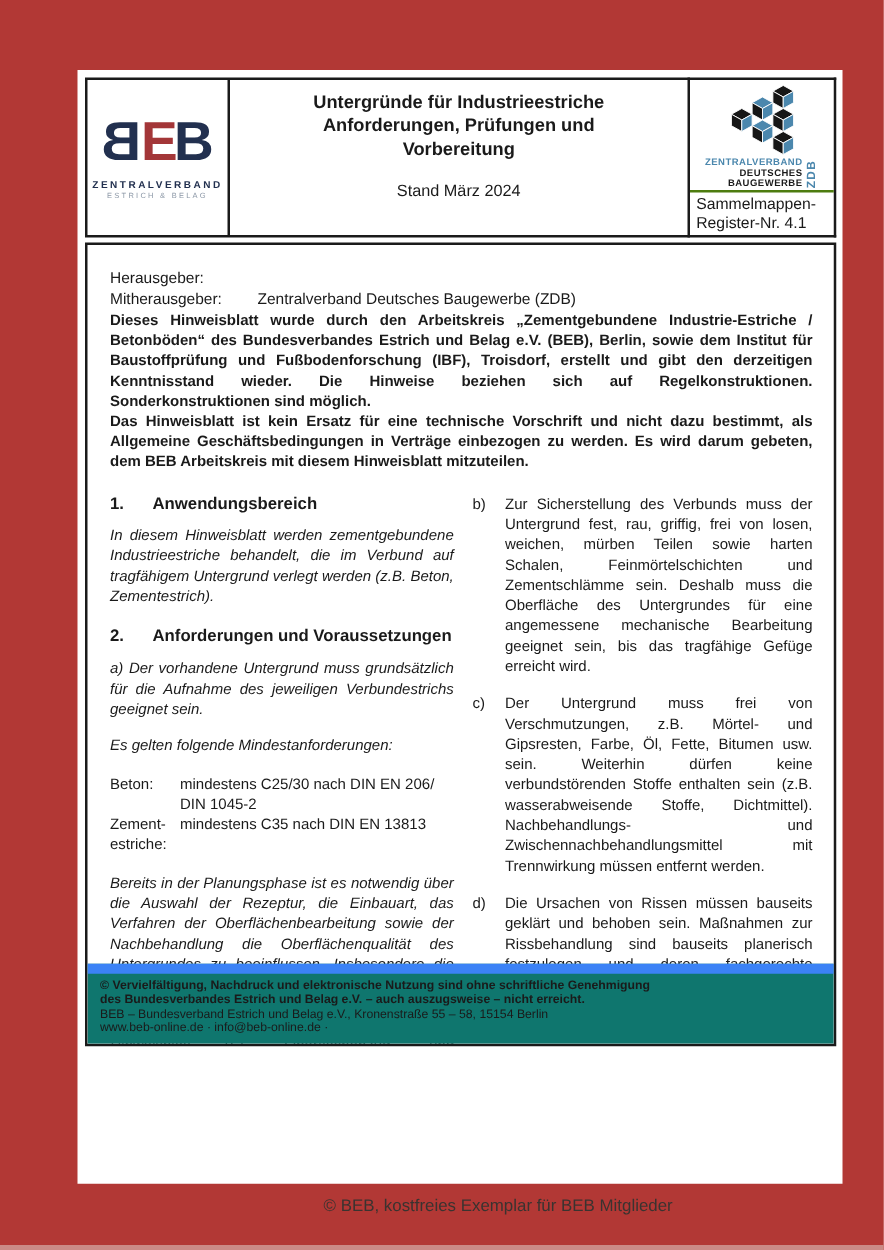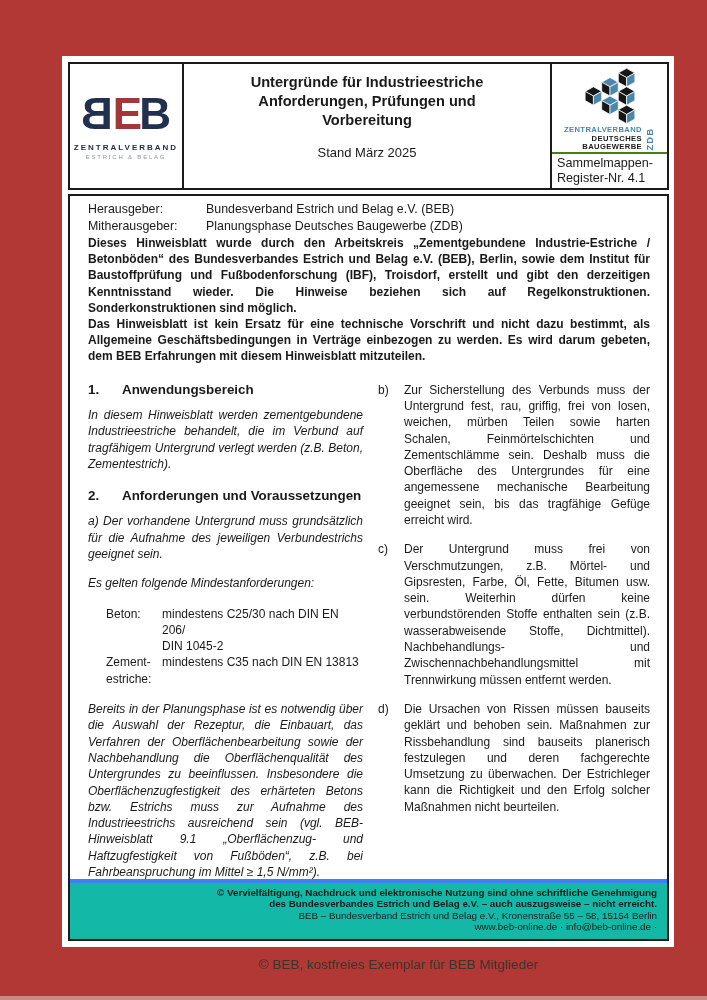--- a/index.html
+++ b/index.html
@@ -31,45 +31,45 @@
   .cube-dark{fill:#161616;stroke:#ffffff;stroke-width:0.8;}
   .cube-blue{fill:#4b87ad;stroke:#ffffff;stroke-width:0.8;}
   .zdb-wordmark{display:flex;align-items:center;margin-top:1px;}
   .zdb-lines{text-align:right;font-weight:bold;font-size:7.6px;line-height:8.6px;letter-spacing:0.4px;}
   .zdb-l1{color:#4b87ad;}
   .zdb-vert{writing-mode:vertical-rl;transform:rotate(180deg);color:#4b87ad;font-weight:bold;font-size:9.5px;letter-spacing:1px;margin-left:3px;line-height:10px;}
   .register-cell{border-top:2px solid #4d7c0f;font-size:12.6px;line-height:15.5px;padding:2px 5px;white-space:pre-line;}
   
   .content-box{
     margin-top:4px;border:2px solid #1a1a1a;box-sizing:border-box;
-    height:747px;position:relative;
-    padding:5px 17px 0 18px;overflow:hidden;
+    height:643px;position:relative;
+    padding:18px 17px 0 18px;overflow:hidden;
   }
   .pub-row{display:flex;font-size:12.4px;line-height:17px;}
   .pub-label{width:118px;}
   .notice{font-weight:bold;font-size:12px;line-height:16.2px;text-align:justify;}
   .cols{display:flex;gap:12px;margin-top:17px;}
   .col{flex:1;font-size:12px;line-height:16.3px;}
   .sec-head{display:flex;font-size:13.4px;font-weight:bold;margin:0 0 9px;}
   .sec-num{width:34px;}
   .para{text-align:justify;margin:0 0 13px;font-style:italic;}
   .intro{margin:3px 0 14px;}
   .req-row{display:flex;}
-  .req-label{width:56px;white-space:pre-line;margin-left:18px;}
+  .req-label{width:56px;white-space:pre-line;}
   .req-value{flex:1;white-space:pre-line;}
   .reqs{margin-bottom:14px;}
   .item{display:flex;margin-bottom:13px;}
   .item-marker{width:29px;padding-left:3px;box-sizing:border-box;}
   .item-text{flex:1;text-align:justify;}
   
   .doc-footer{
     position:absolute;left:0;right:0;bottom:0;
-    border-top:4px solid #3b82f6;
-    text-align:right;font-size:9.8px;line-height:11.6px;
-    padding:4px 10px 6px;background:#14b8a6;
+    border-top:8px solid #3b82f6;
+    text-align:left;font-size:9.8px;line-height:11.6px;
+    padding:4px 10px 6px;background:#0f766e;
   }
   .doc-footer .b{font-weight:bold;}
   
   .bottom-note{
     position:absolute;left:0;right:4px;top:957px;
     text-align:center;padding-left:94px;
     color:#3a3330;font-size:13.5px;
   }
   .bottom-edge{position:absolute;left:0;right:0;bottom:0;height:4px;background:#cb8a86;}
 </style>
@@ -83,21 +83,21 @@
     <div class="cell logo-cell">
       <div class="beb-mark"><span class="flip">B</span><span class="mid">E</span><span>B</span></div>
       <div class="logo-org">ZENTRALVERBAND</div>
       <div class="logo-sub">ESTRICH &amp; BELAG</div>
     </div>
 
     <div class="cell title-cell">
       <div class="doc-title">Untergründe für Industrieestriche
 Anforderungen, Prüfungen und
 Vorbereitung</div>
-      <div class="doc-stand">Stand März 2025</div>
+      <div class="doc-stand">Stand März 2024</div>
     </div>
 
     <div class="cell right-cell">
       <div class="zdb-area">
         <svg class="zdb-cubes" width="70" height="58" viewBox="0 0 76 62">
           <g transform="translate(56,1)">
             <polygon class="cube-dark" points="0,0 9,5 0,10 -9,5"></polygon>
             <polygon class="cube-dark" points="-9,5 0,10 0,20 -9,15"></polygon>
             <polygon class="cube-blue" points="0,10 9,5 9,15 0,20"></polygon>
           </g>
@@ -138,29 +138,28 @@
       </div>
       <div class="register-cell">Sammelmappen-
 Register-Nr. 4.1</div>
     </div>
   </div>
 
   <div class="content-box">
 
     <div class="pub-row">
       <div class="pub-label">Herausgeber:</div>
-      <div>Bundesverband Estrich und Belag e.V. (BEB)</div>
     </div>
     <div class="pub-row">
       <div class="pub-label">Mitherausgeber:</div>
-      <div>Planungsphase Deutsches Baugewerbe (ZDB)</div>
+      <div>Zentralverband Deutsches Baugewerbe (ZDB)</div>
     </div>
 
     <div class="notice">Dieses Hinweisblatt wurde durch den Arbeitskreis „Zementgebundene Industrie-Estriche / Betonböden“ des Bundesverbandes Estrich und Belag e.V. (BEB), Berlin, sowie dem Institut für Baustoffprüfung und Fußbodenforschung (IBF), Troisdorf, erstellt und gibt den derzeitigen Kenntnisstand wieder. Die Hinweise beziehen sich auf Regelkonstruktionen. Sonderkonstruktionen sind möglich.</div>
-    <div class="notice">Das Hinweisblatt ist kein Ersatz für eine technische Vorschrift und nicht dazu bestimmt, als Allgemeine Geschäftsbedingungen in Verträge einbezogen zu werden. Es wird darum gebeten, dem BEB Erfahrungen mit diesem Hinweisblatt mitzuteilen.</div>
+    <div class="notice">Das Hinweisblatt ist kein Ersatz für eine technische Vorschrift und nicht dazu bestimmt, als Allgemeine Geschäftsbedingungen in Verträge einbezogen zu werden. Es wird darum gebeten, dem BEB Arbeitskreis mit diesem Hinweisblatt mitzuteilen.</div>
 
     <div class="cols">
 
       <div class="col">
         <div class="sec-head">
           <span class="sec-num">1.</span>
           <span>Anwendungsbereich</span>
         </div>
         <p class="para">In diesem Hinweisblatt werden zementgebundene Industrieestriche behandelt, die im Verbund auf tragfähigem Untergrund verlegt werden (z.B. Beton, Zementestrich).</p>
 

